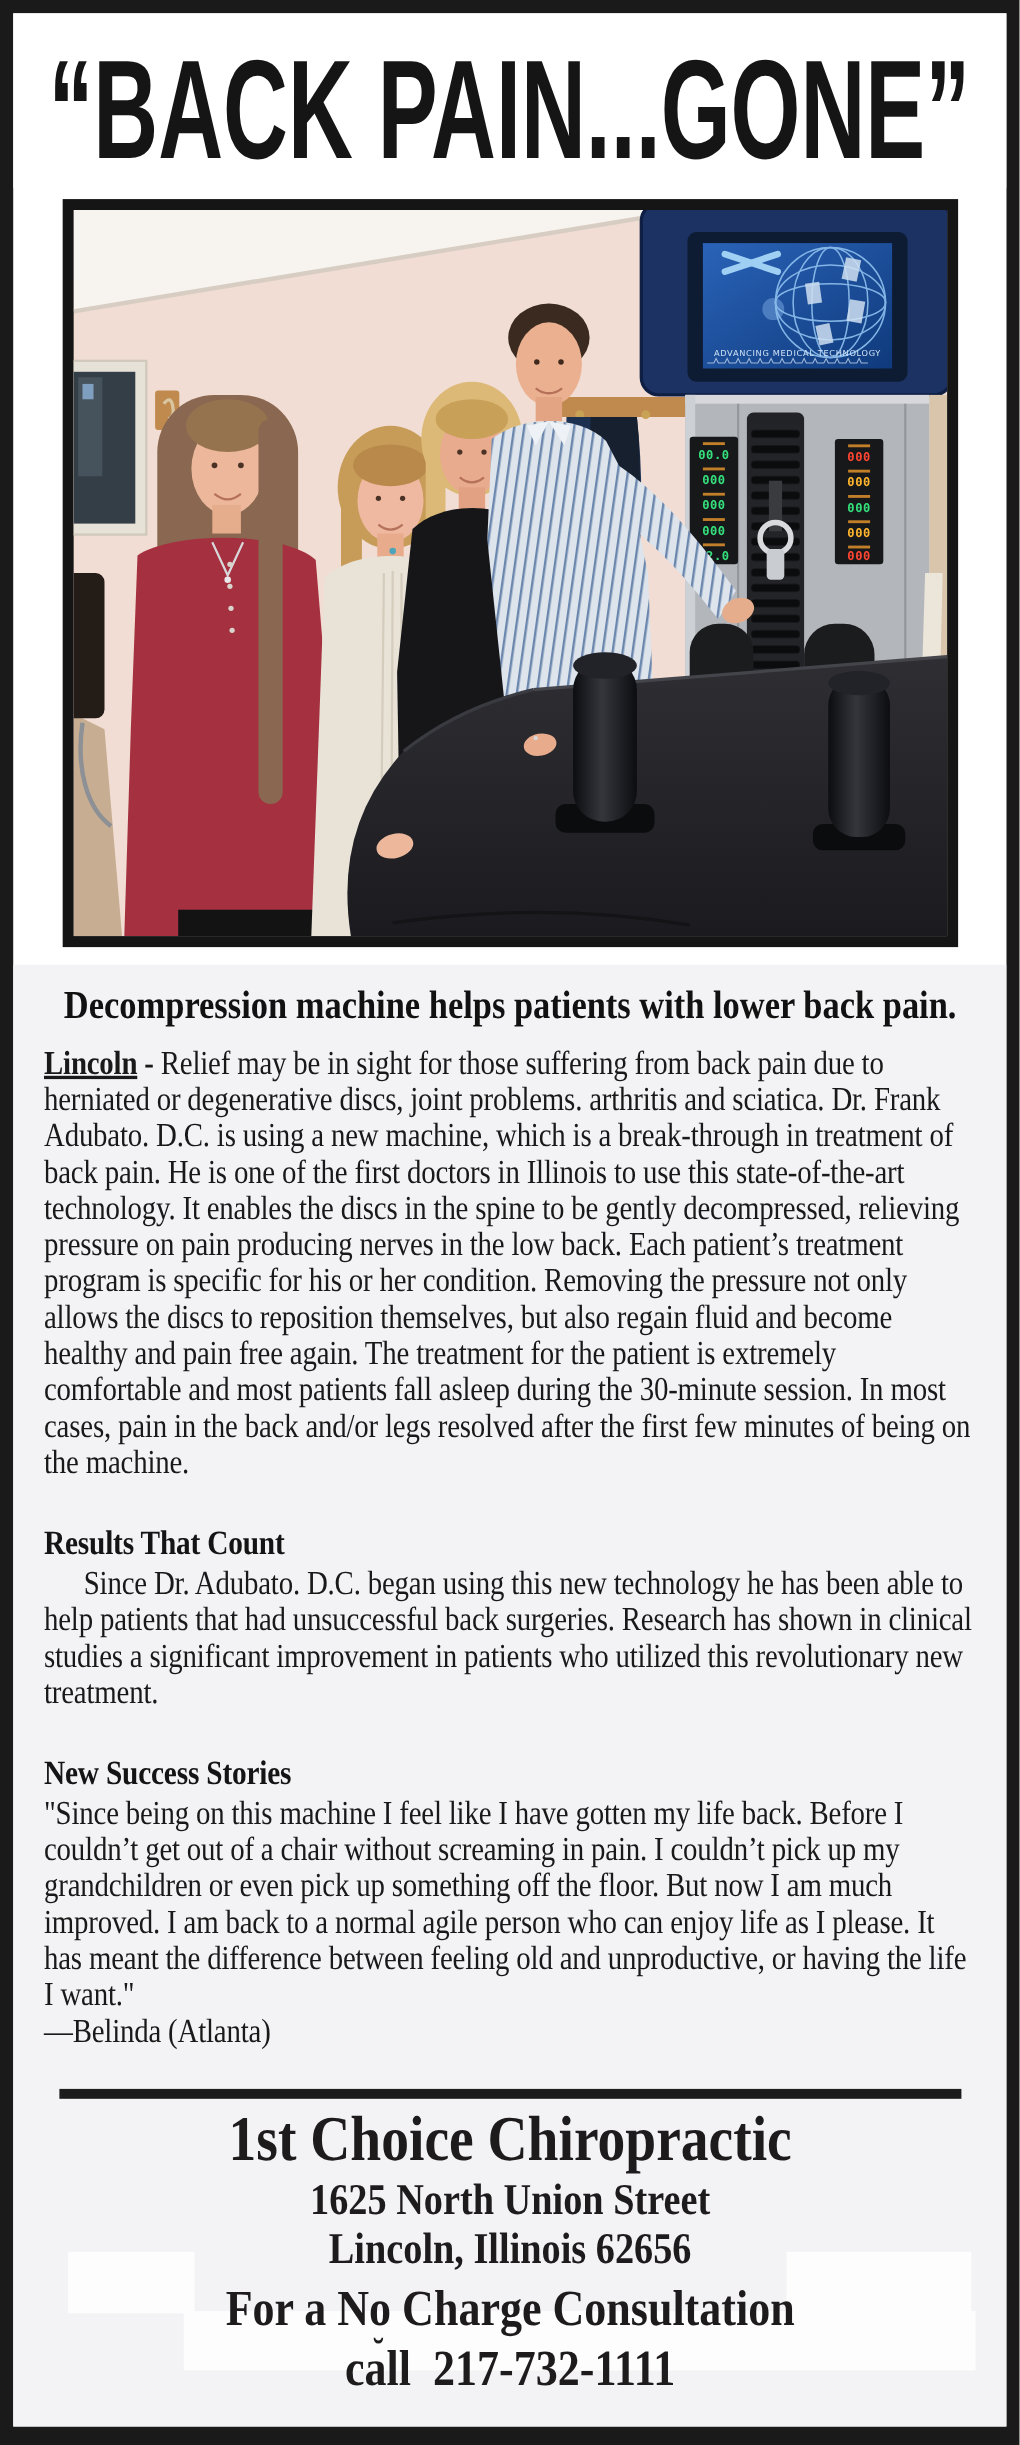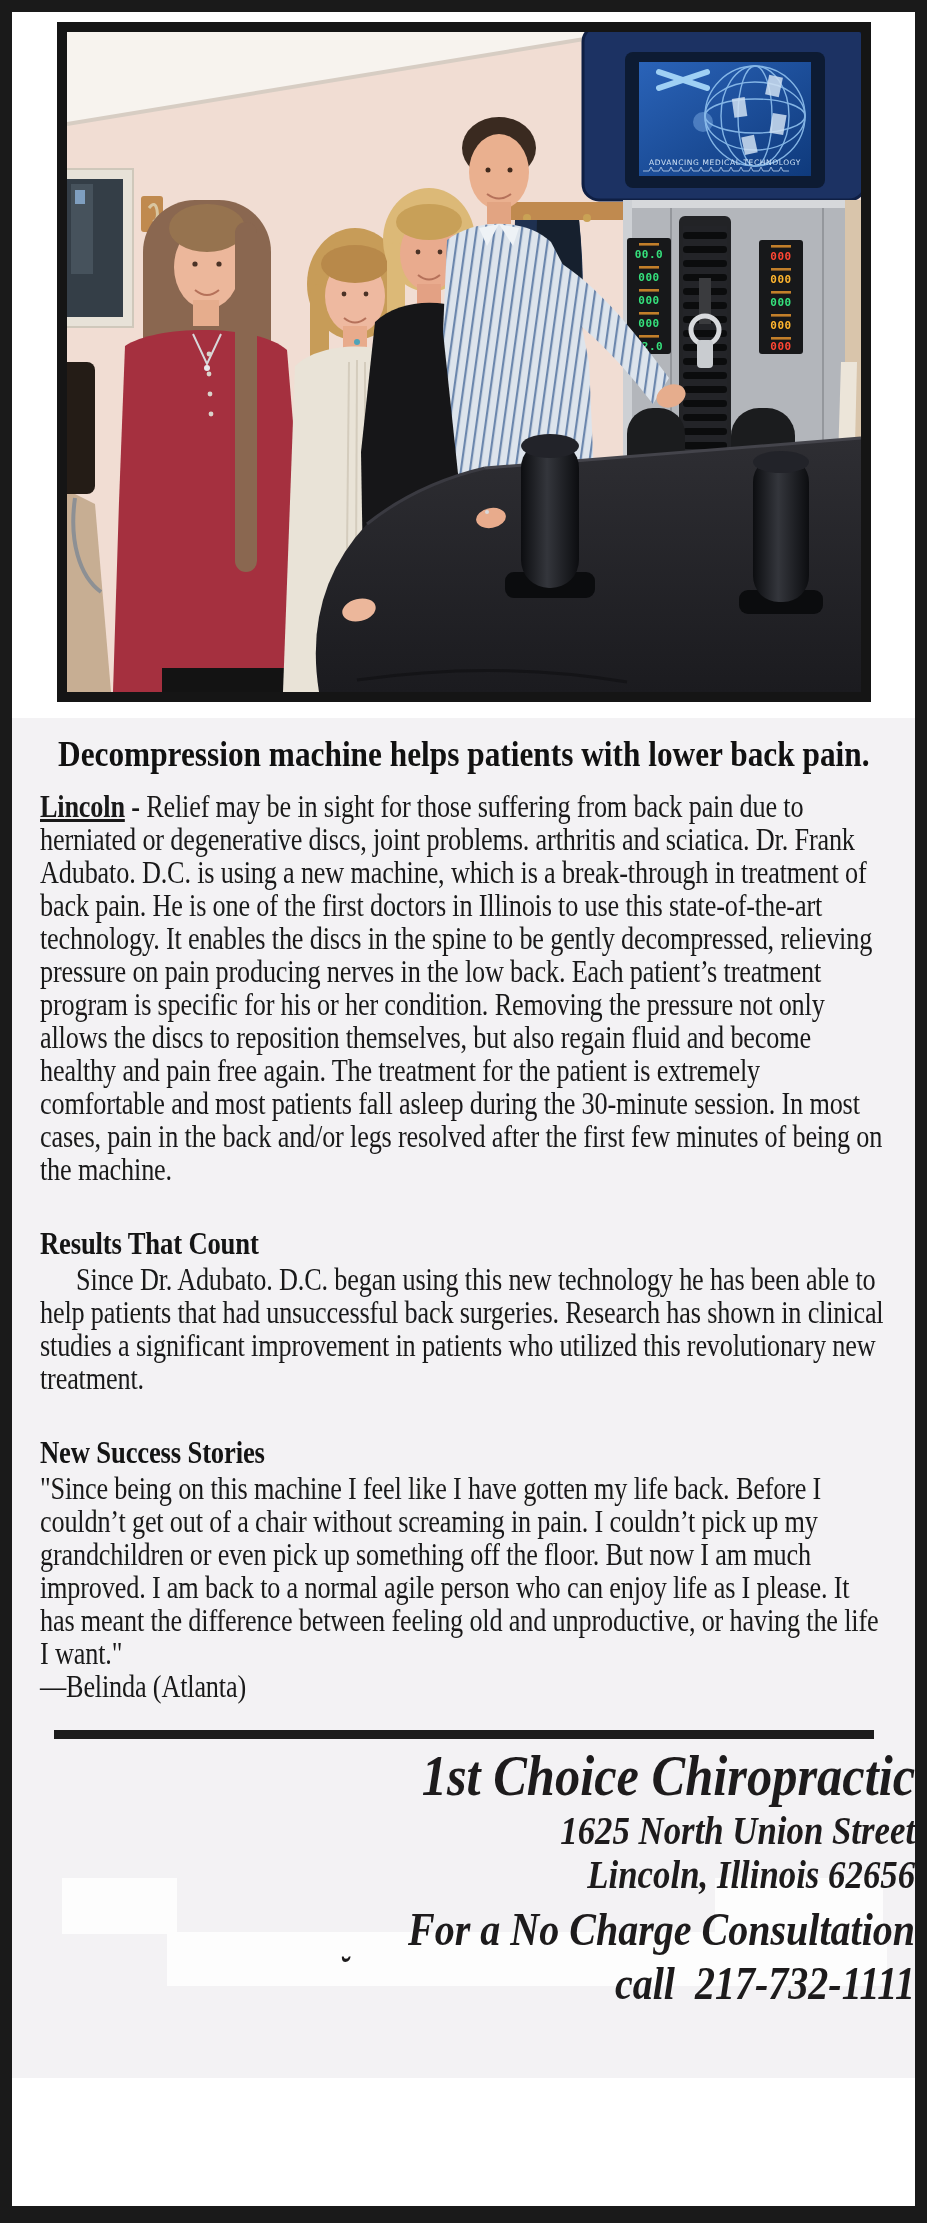--- a/index.html
+++ b/index.html
@@ -30,38 +30,43 @@
   .sq{transform:scaleX(0.86);transform-origin:0 0;width:116.28%;}
   .sqc{transform:scaleX(0.87);transform-origin:50% 0;width:114.9%;margin-left:-7.45%;}
   .article{padding:16px 28px 0;font-size:30.5px;line-height:33px;color:#191919;letter-spacing:-0.2px;}
   .article p{margin:0;}
   .lead{font-weight:bold;text-decoration:underline;}
   .leadsep{font-weight:bold;}
   .article h3{font-size:31px;margin:40px 0 4px;color:#141414;}
   .indent{text-indent:42px;}
   .attr{margin-top:0;}
   
-  .footer{position:relative;text-align:right;margin-top:26px;font-style:italic;}
+  .footer{position:relative;text-align:center;margin-top:36px;}
   .patch{position:absolute;background:#fdfdfd;}
   .patch.p-left{left:50px;top:148px;width:115px;height:56px;}
   .patch.p-right{left:703px;top:148px;width:168px;height:56px;}
   .patch.p-call{left:155px;top:202px;width:720px;height:54px;}
   .rule{height:9px;background:#1c1c1c;width:820px;margin:0 auto;}
   .biz{font-size:58px;font-weight:bold;line-height:66px;margin-top:4px;color:#1d1b1c;position:relative;}
   .addr{font-size:40px;font-weight:bold;line-height:44px;color:#1d1b1c;position:relative;}
   .cta{font-size:46px;font-weight:bold;line-height:54px;color:#1d1b1c;position:relative;}
   .pre{white-space:pre-wrap;}
   .breve{position:absolute;left:36.2%;top:40px;font-size:34px;font-weight:bold;}
 </style>
 </head>
 <body>
 
 <div class="page">
   <div class="frame">
 
+    <div class="headline-wrap">
+      <svg width="903" height="138">
+        <text x="451" y="116" text-anchor="middle" font-family="Liberation Sans, sans-serif" font-weight="bold" font-size="128" fill="#151515" textLength="838" lengthAdjust="spacingAndGlyphs">“BACK PAIN...GONE”</text>
+      </svg>
+    </div>
 
     <div class="photo-frame">
       <svg viewBox="0 0 794 660" width="794" height="660">
         <defs>
           <pattern id="stripes" width="9" height="9" patternUnits="userSpaceOnUse" patternTransform="rotate(8)">
             <rect width="9" height="9" fill="#dde4ec"></rect>
             <rect width="2.2" height="9" fill="#6c87ad"></rect>
           </pattern>
           <pattern id="ribs" width="44" height="14" patternUnits="userSpaceOnUse">
             <rect width="44" height="14" fill="#232428"></rect>

